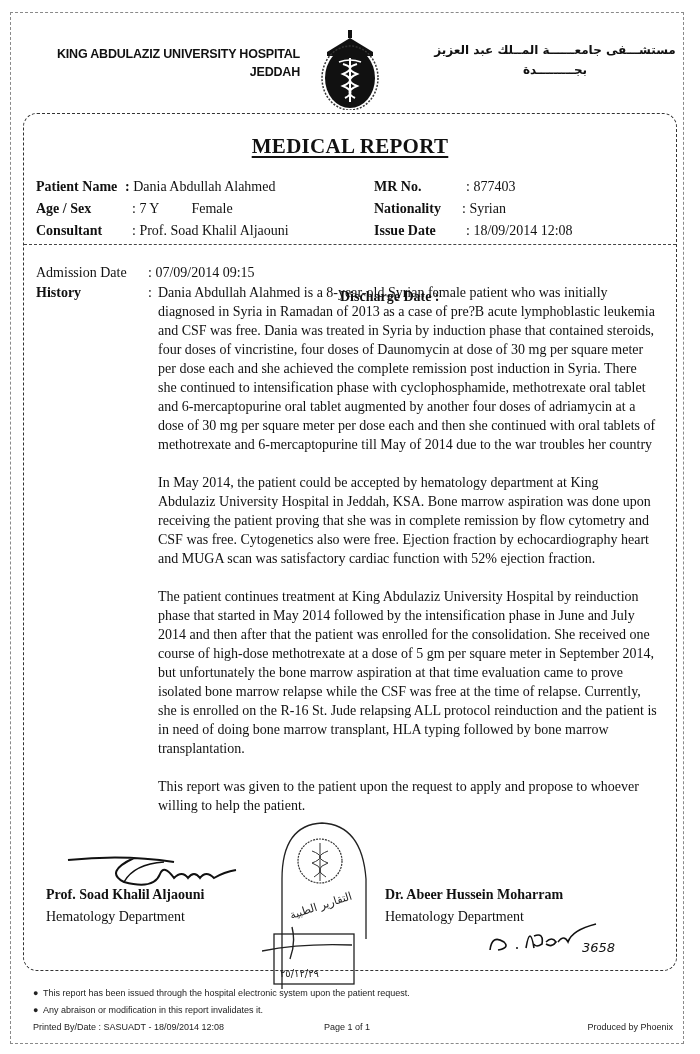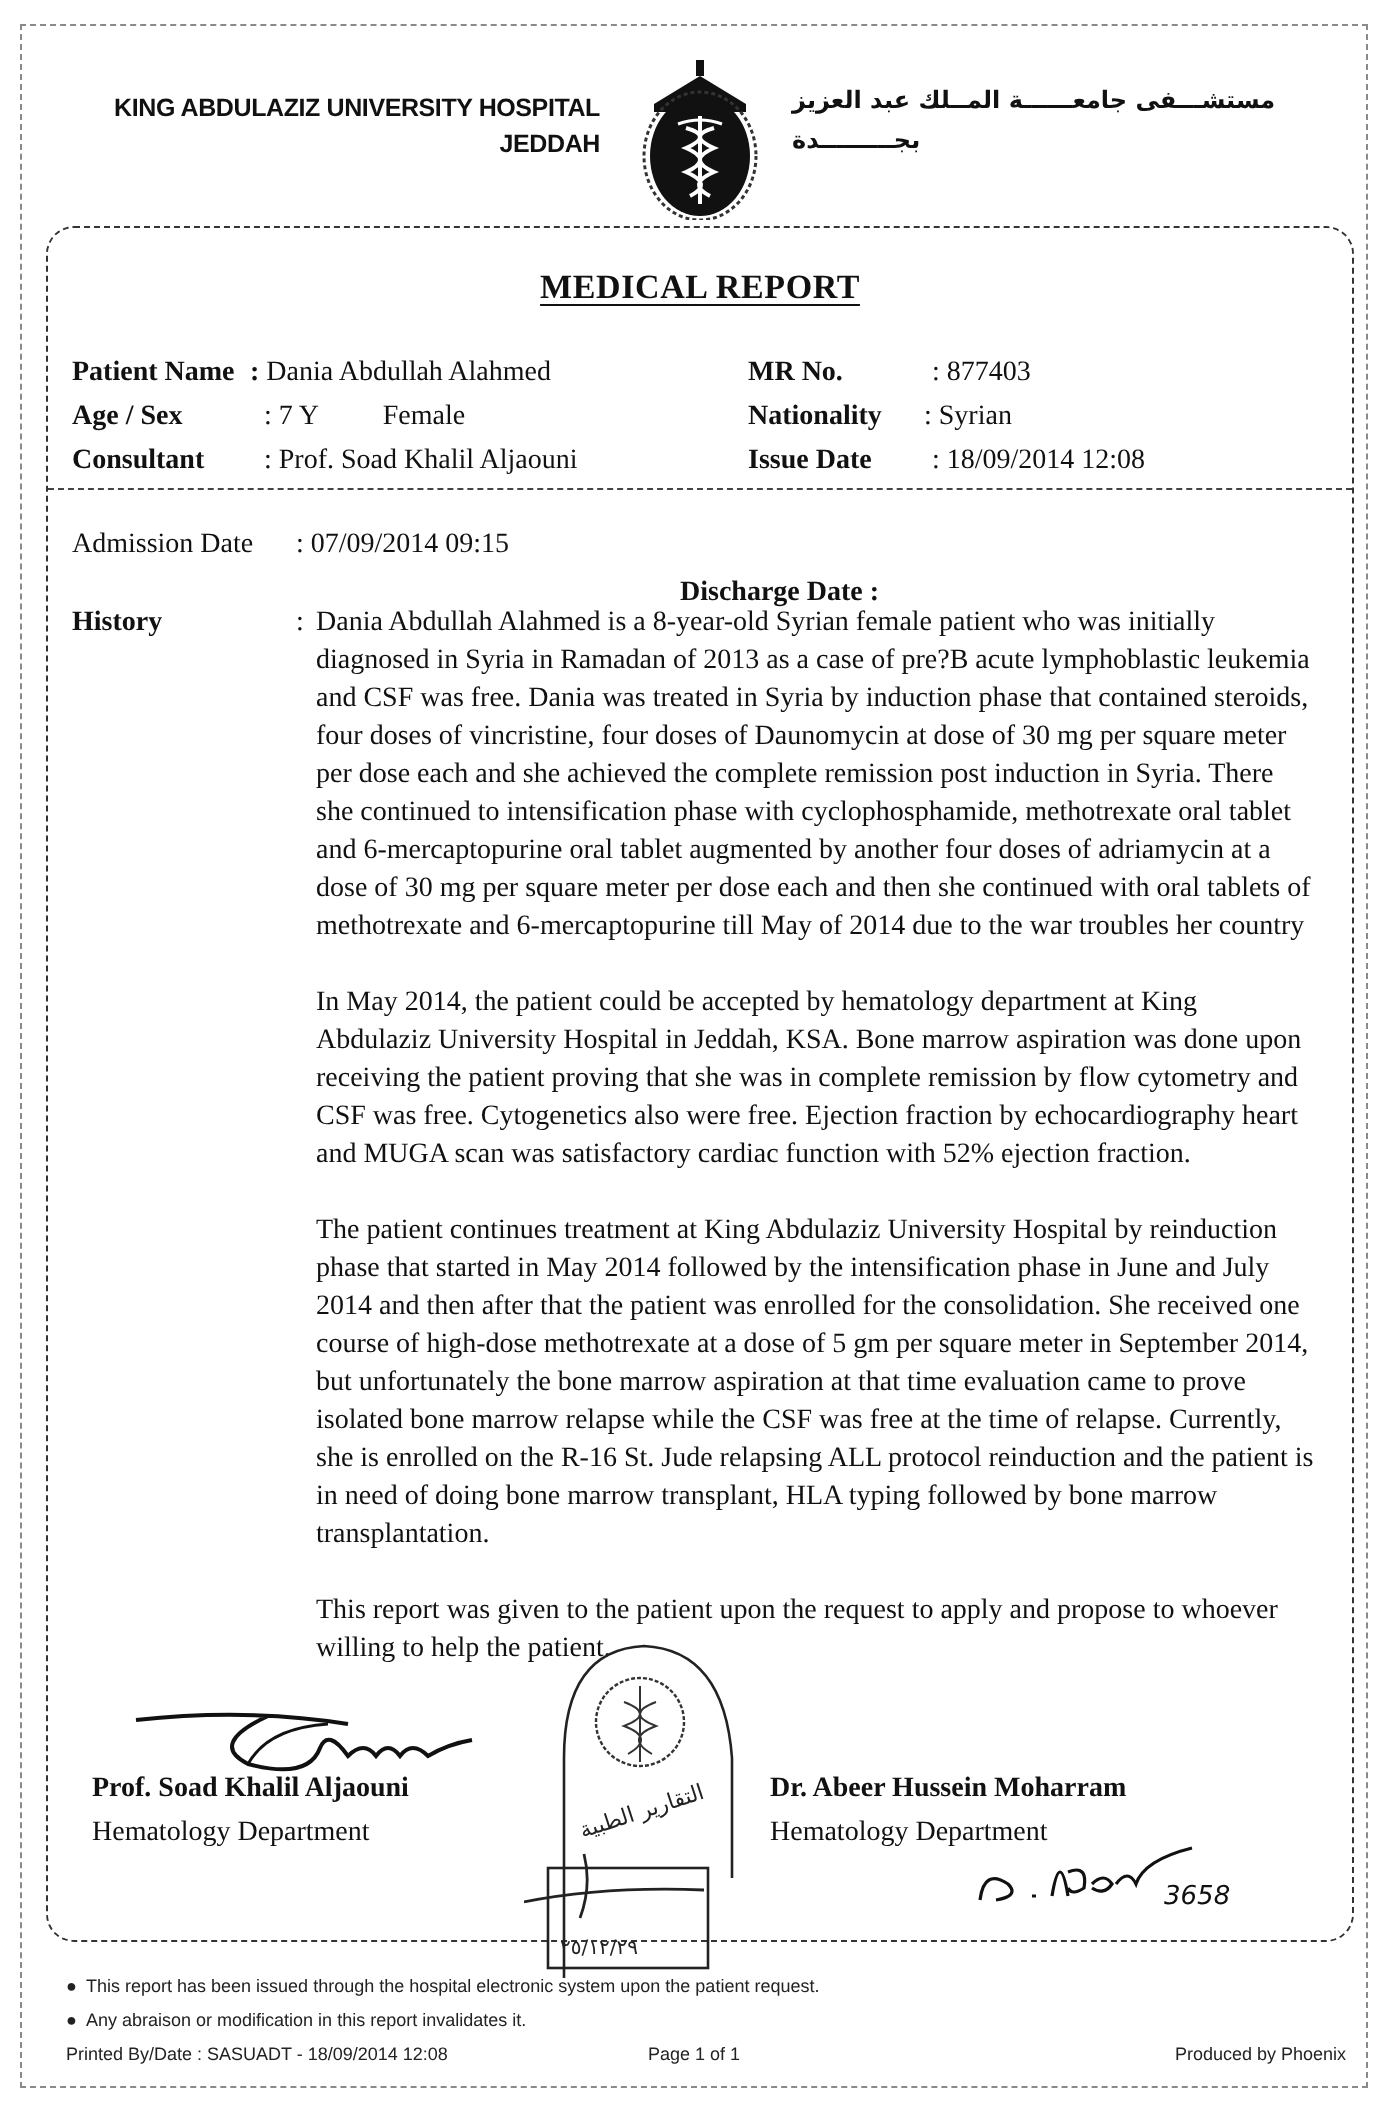--- a/index.html
+++ b/index.html
@@ -10,34 +10,34 @@
     border: 1px dashed #8a8a8a; box-sizing: border-box;
   }
 
   
   .hdr-en {
     position: absolute; left: 30px; top: 45px; width: 270px; text-align: right;
     font-family: "Liberation Sans", sans-serif; font-weight: bold; font-size: 12.5px; line-height: 18px;
     letter-spacing: -0.2px;
   }
   .hdr-ar {
-    position: absolute; left: 396px; top: 40px; width: 260px; text-align: left;
+    position: absolute; left: 425px; top: 40px; width: 260px; text-align: center;
     font-family: "DejaVu Sans", sans-serif; font-weight: bold; font-size: 12px; line-height: 20px;
     direction: rtl;
   }
   .logo { position: absolute; left: 313px; top: 30px; width: 74px; height: 80px; }
 
   
   .box {
     position: absolute; left: 23px; top: 113px; width: 654px; height: 858px;
     border: 1.5px dashed #333; border-radius: 14px; box-sizing: border-box;
   }
   .title {
     position: absolute; left: 0; top: 20px; width: 100%; text-align: center;
-    font-family: "Liberation Serif", serif; font-weight: bold; font-size: 17px;
+    font-family: "Liberation Serif", serif; font-weight: bold; font-size: 21px;
     text-decoration: underline; text-underline-offset: 3px; letter-spacing: 0.3px;
   }
   .info { position: absolute; font-family: "Liberation Serif", serif; font-size: 14px; line-height: 22px; }
   .info .row { display: flex; white-space: nowrap; }
   .info .lbl { font-weight: bold; }
   .info-left { left: 12px; top: 62px; }
   .info-right { left: 350px; top: 62px; }
   .lbl-l { width: 89px; display: inline-block; }
   .lbl-r { width: 92px; display: inline-block; }
   .sep {
@@ -45,21 +45,21 @@
   }
 
   .body {
     position: absolute; left: 12px; top: 147px; width: 630px;
     font-family: "Liberation Serif", serif; font-size: 14px; line-height: 19px;
   }
   .adm-row { display: flex; height: 22px; align-items: center; }
   .adm-label { width: 112px; font-weight: normal; }
   .adm-val { width: 192px; }
   .dis-label { font-weight: bold; margin-top: 48px; }
-  .hist { display: flex; margin-top: 19px; }
+  .hist { display: flex; margin-top: 0; }
   .hist-label { width: 112px; font-weight: bold; flex: none; }
   .hist-colon { width: 10px; flex: none; }
   .hist-text { width: 500px; }
   .hist-text p { margin: 0 0 19px 0; }
 
   
   .sig { position: absolute; font-family: "Liberation Serif", serif; font-size: 14px; line-height: 22px; }
   .sig .name { font-weight: bold; }
   .sig-left { left: 22px; top: 770px; }
   .sig-right { left: 337px; top: 770px; margin-left: 24px; }

